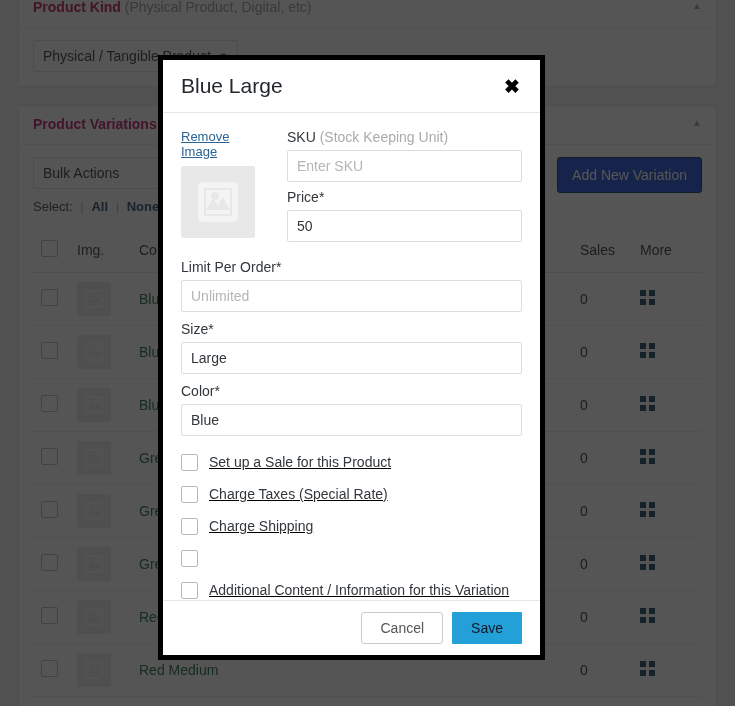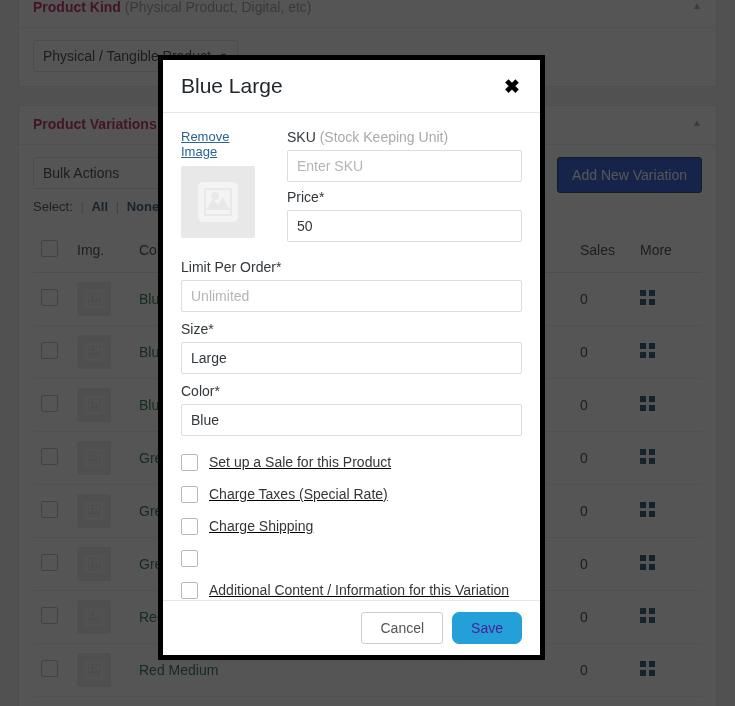--- a/index.html
+++ b/index.html
@@ -147,22 +147,22 @@
     padding: 11px 18px;
     display: flex; justify-content: flex-end; gap: 9px;
     flex: 0 0 auto;
   }
   .btn-cancel {
     background: #fff; border: 1px solid #ccc; color: #555;
     padding: 7px 18px; font-size: 14px; border-radius: 3px; cursor: pointer;
     font-family: "Liberation Sans", sans-serif;
   }
   .btn-save {
-    background: #23a0d7; border: 1px solid #23a0d7; color: #4c1d95;
-    padding: 1px 18px; font-size: 14px; border-radius: 7px; cursor: pointer;
+    background: #23a0d7; border: 1px solid #23a0d7; color: #0f172a;
+    padding: 1px 18px; font-size: 14px; border-radius: 1px; cursor: pointer;
     font-family: "Liberation Sans", sans-serif;
   }
 
   .top-row { display: flex; gap: 28px; align-items: flex-start; }
   .img-col { flex: 0 0 78px; }
   .remove-link {
     display: block; font-size: 13px; color: #2a6496;
     text-decoration: underline; margin-bottom: 7px; cursor: pointer;
   }
   .thumb-lg {

